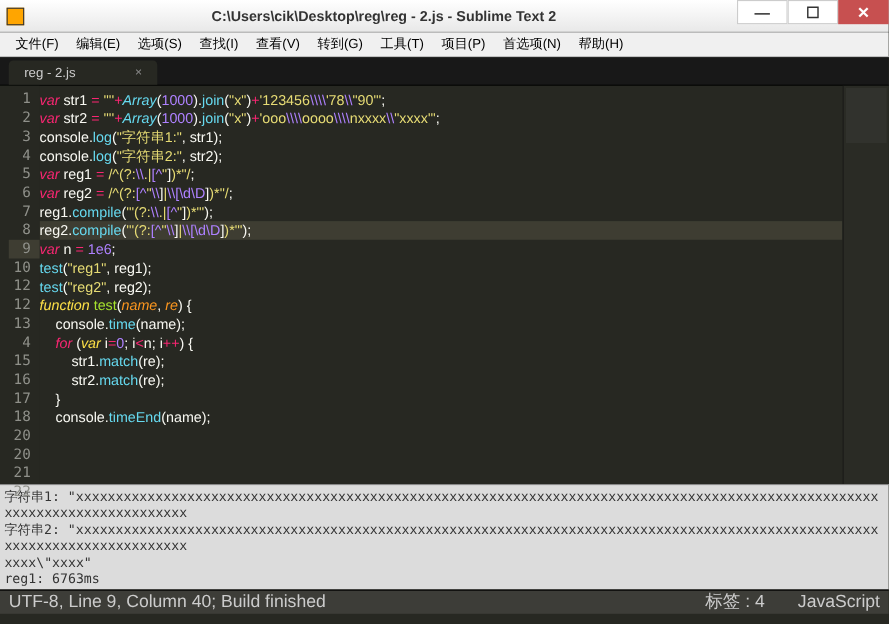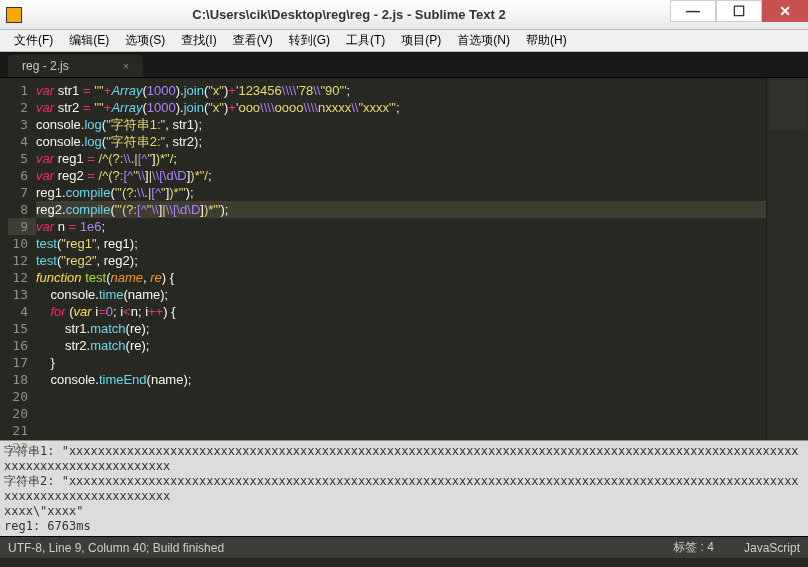--- a/index.html
+++ b/index.html
@@ -41,21 +41,21 @@
 .cls { color: #66d9ef; font-style: italic; }
 .op { color: #f92672; }
 .esc { color: #ae81ff; }
 .par { color: #fd971f; font-style:italic;}
 .fname{ color: #a6e22e;}
 
 
 .output { height: 96px; background: #dcdcdc; color: #333; font-family: Consolas, monospace; font-size: 12px; line-height: 15px; padding: 3px 4px; border-top: 1px solid #888; overflow: hidden; white-space: pre-wrap; word-break: break-all; }
 
 
-.statusbar { height: 22px; background: #3d3d38; color: #ccc; display: flex; align-items: center; font-size: 12px; padding: 0 8px; border-top: 1px solid #000; }
+.statusbar { height: 22px; background: #3d3d38; color: #ccc; display: flex; align-items: center; font-size: 16px; padding: 0 8px; border-top: 1px solid #000; }
 .status-left { flex: 1; }
 .status-mid { margin-right: 30px; }
 .status-right { }
 
 </style>
 </head>
 <body>
 
 <div class="titlebar">
   <div class="app-icon"></div>

